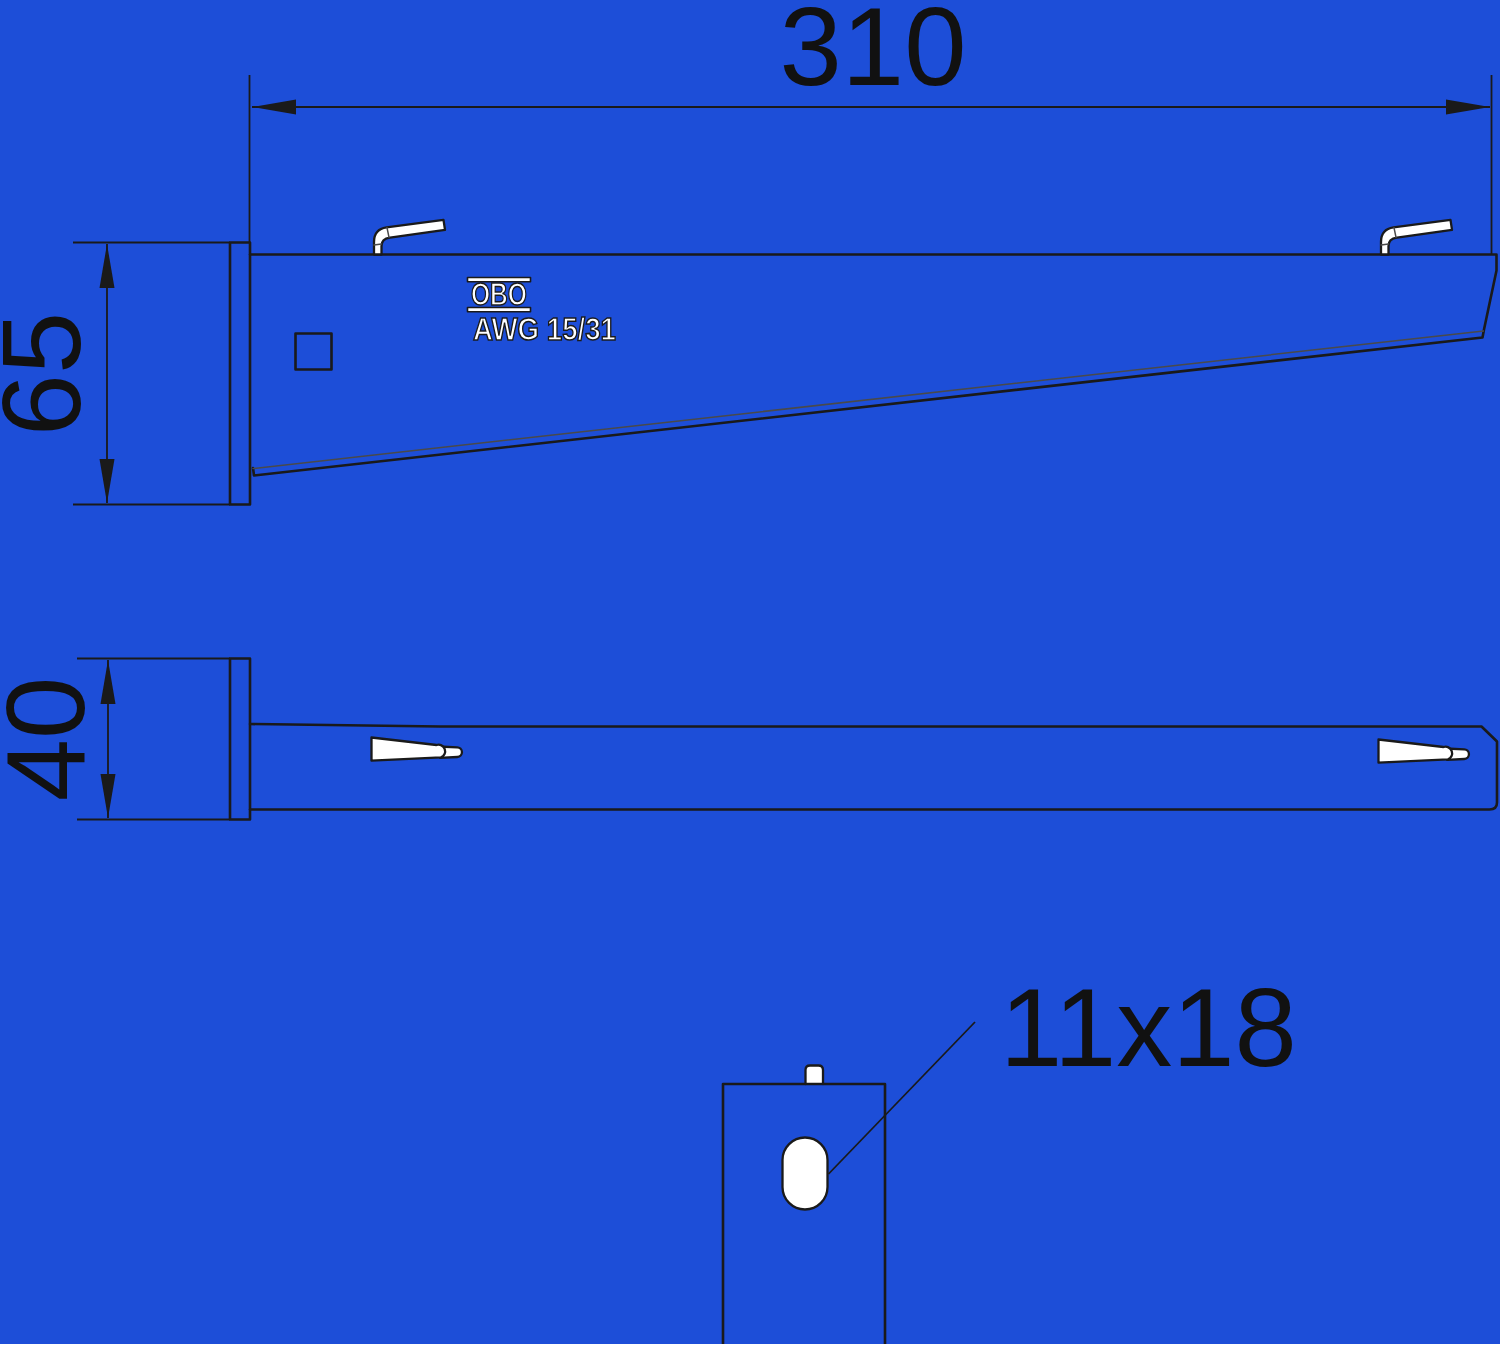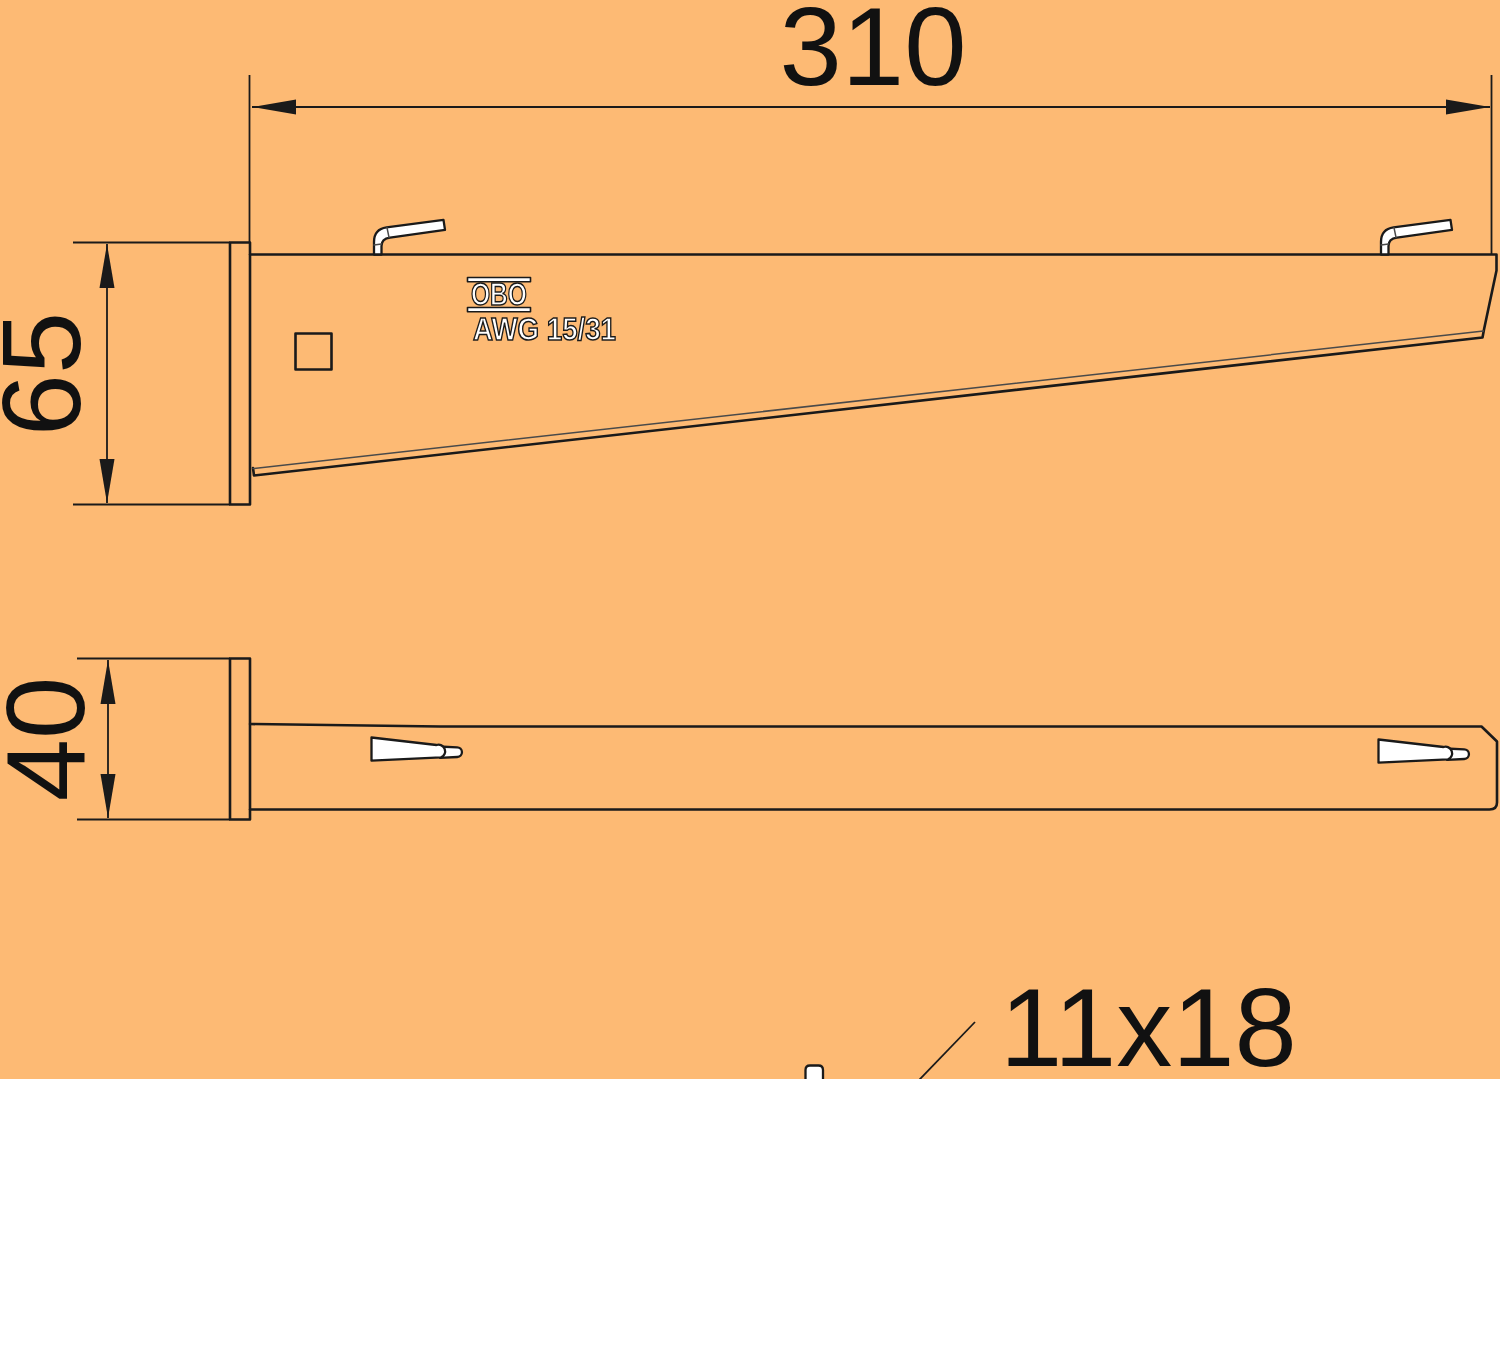--- a/index.html
+++ b/index.html
@@ -1,16 +1,16 @@
 <!DOCTYPE html>
 <html><head>
 <meta charset="utf-8">
 <style>
   html,body{margin:0;padding:0;background:#ffffff;}
-  .stage{position:relative;width:1500px;height:1079px;background:#fdba74;overflow:hidden;}
+  .stage{position:relative;width:1500px;height:1344px;background:#1d4ed8;overflow:hidden;}
   svg text{font-family:"Liberation Sans","DejaVu Sans",sans-serif;}
   .dim-text{font-size:112px;fill:#111111;}
   .outline{fill:none;stroke:#1a1a1a;stroke-width:2.6;stroke-linejoin:round;stroke-linecap:round;}
   .outline-fill{fill:#ffffff;stroke:#1a1a1a;stroke-width:2.3;stroke-linejoin:round;stroke-linecap:round;}
   .thinline{fill:none;stroke:#4a4a4a;stroke-width:1.5;stroke-linecap:round;}
   .dimline{fill:none;stroke:#1a1a1a;stroke-width:1.8;stroke-linecap:butt;}
   .arrow{fill:#1a1a1a;stroke:none;}
   .stroke-text{fill:#ffffff;stroke:#1a1a1a;stroke-width:1.5;font-weight:bold;}
 </style>
 </head>

